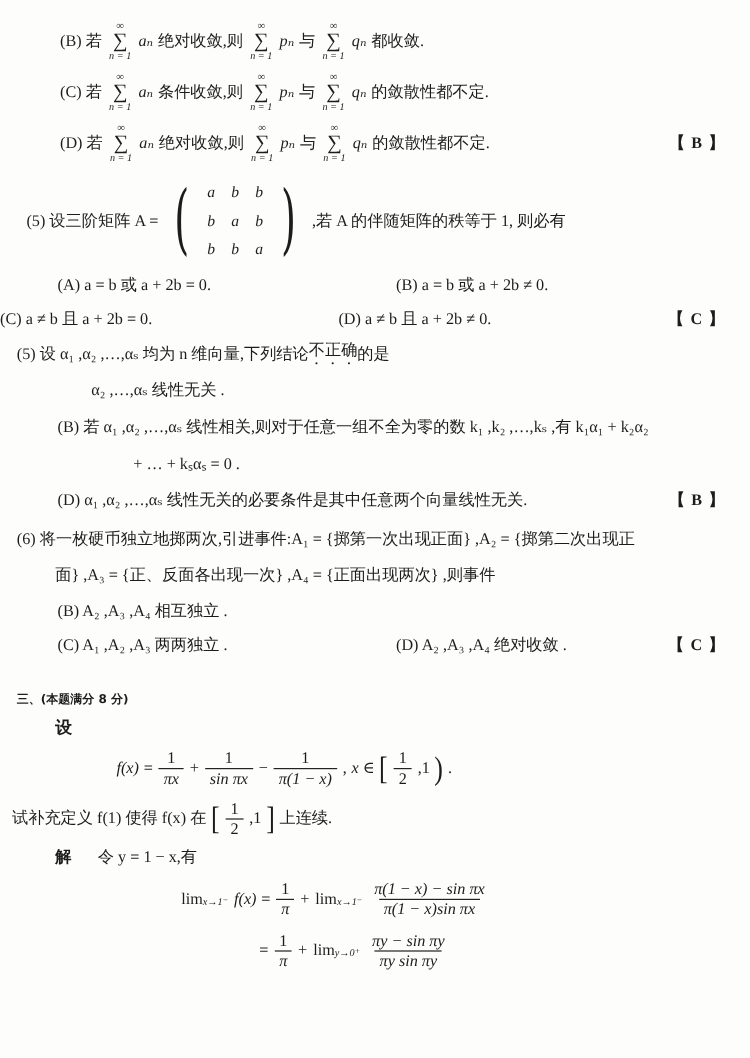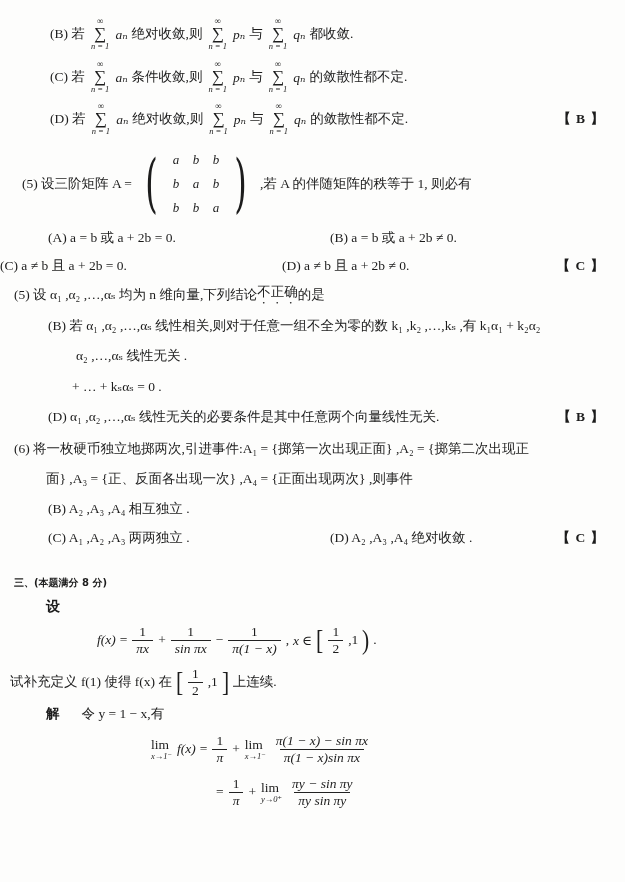--- a/index.html
+++ b/index.html
@@ -22,21 +22,21 @@
   
   .sum{display:inline-flex;flex-direction:column;align-items:center;line-height:1;margin:0 4px;}
   .sum-top{font-size:9px;}
   .sum-sym{font-size:17px;line-height:0.95;}
   .sum-bot{font-size:8.5px;font-style:italic;}
   
   .frac{display:inline-flex;flex-direction:column;align-items:center;vertical-align:middle;margin:0 3px;line-height:1.15;}
   .frac .num{padding:0 4px;}
   .frac .den{border-top:1px solid #222;padding:0 4px;}
   
-  .lim{display:inline-flex;flex-direction:column;align-items:flex-start;line-height:1;margin:0 3px;}
+  .lim{display:inline-flex;flex-direction:row;align-items:flex-end;line-height:1;margin:0 3px;}
   .lim-top{font-size:13.5px;}
   .lim-sub{font-size:8.5px;font-style:italic;}
   
   .matrix{display:inline-flex;align-items:center;margin:0 5px;}
   .paren{font-size:64px;font-weight:400;line-height:0.8;transform:scaleX(0.5);font-family:"DejaVu Serif",serif;}
   .mat-grid{display:grid;grid-template-columns:repeat(3,20px);row-gap:8px;text-align:center;font-style:italic;font-size:13px;margin:0 2px;}
   .emph{
     -webkit-text-emphasis:filled dot;text-emphasis:filled dot;
     -webkit-text-emphasis-position:under left;text-emphasis-position:under left;
   }
@@ -46,21 +46,21 @@
   .r-sb{height:44px;padding-left:48px;}
   .r-sc{height:42px;padding-left:48px;}
   .r-sd{height:42px;padding-left:48px;}
   .r-q4stem{height:80px;padding-left:20px;margin-top:4px;}
   .r-q4o1{height:28px;padding-left:48px;}
   .r-q4o2{height:28px;}
   .r-q5stem{height:30px;padding-left:14px;margin-top:0;}
   .r-q5a1{height:33px;padding-left:48px;}
   .r-q5a2{height:30px;padding-left:76px;}
   .r-q5b1{height:31px;padding-left:48px;}
-  .r-q5b2{height:30px;padding-left:72px;}
+  .r-q5b2{height:30px;padding-left:111px;font-family:Liberation Serif, serif;}
   .r-q5c{height:31px;padding-left:48px;}
   .r-q5d{height:31px;padding-left:48px;}
   .r-q6l1{height:30px;padding-left:14px;margin-top:2px;}
   .r-q6l2{height:30px;padding-left:46px;}
   .r-q6o1{height:29px;padding-left:48px;}
   .r-q6o2{height:29px;padding-left:48px;}
   .r-head3{height:26px;padding-left:14px;margin-top:18px;font-size:10px;}
   .r-lead{height:22px;padding-left:46px;font-size:14px;}
   .r-formula{height:44px;padding-left:95px;}
   .r-task{height:40px;padding-left:8px;}
@@ -177,25 +177,25 @@
     <span class="col1">(C) a ≠ b 且 a + 2b = 0.</span>
     <span>(D) a ≠ b 且 a + 2b ≠ 0.</span>
     <span class="answer">【 C 】</span>
   </div>
 
   <div class="row r-q5stem">
     <span>(5) 设 α₁ ,α₂ ,…,αₛ 均为 n 维向量,下列结论</span>
     <span class="emph">不正确</span>
     <span>的是</span>
   </div>
+  <div class="row r-q5a2">
+    <span>α₂ ,…,αₛ 线性无关 .</span>
+  </div>
   <div class="row r-q5b1">
     <span>(B) 若 α₁ ,α₂ ,…,αₛ 线性相关,则对于任意一组不全为零的数 k₁ ,k₂ ,…,kₛ ,有 k₁α₁ + k₂α₂</span>
-  </div>
-  <div class="row r-q5a2">
-    <span>α₂ ,…,αₛ 线性无关 .</span>
   </div>
   <div class="row r-q5b2">
     <span>+ … + kₛαₛ = 0 .</span>
   </div>
   <div class="row r-q5d">
     <span>(D) α₁ ,α₂ ,…,αₛ 线性无关的必要条件是其中任意两个向量线性无关.</span>
     <span class="answer">【 B 】</span>
   </div>
 
   <div class="row r-q6l1">

